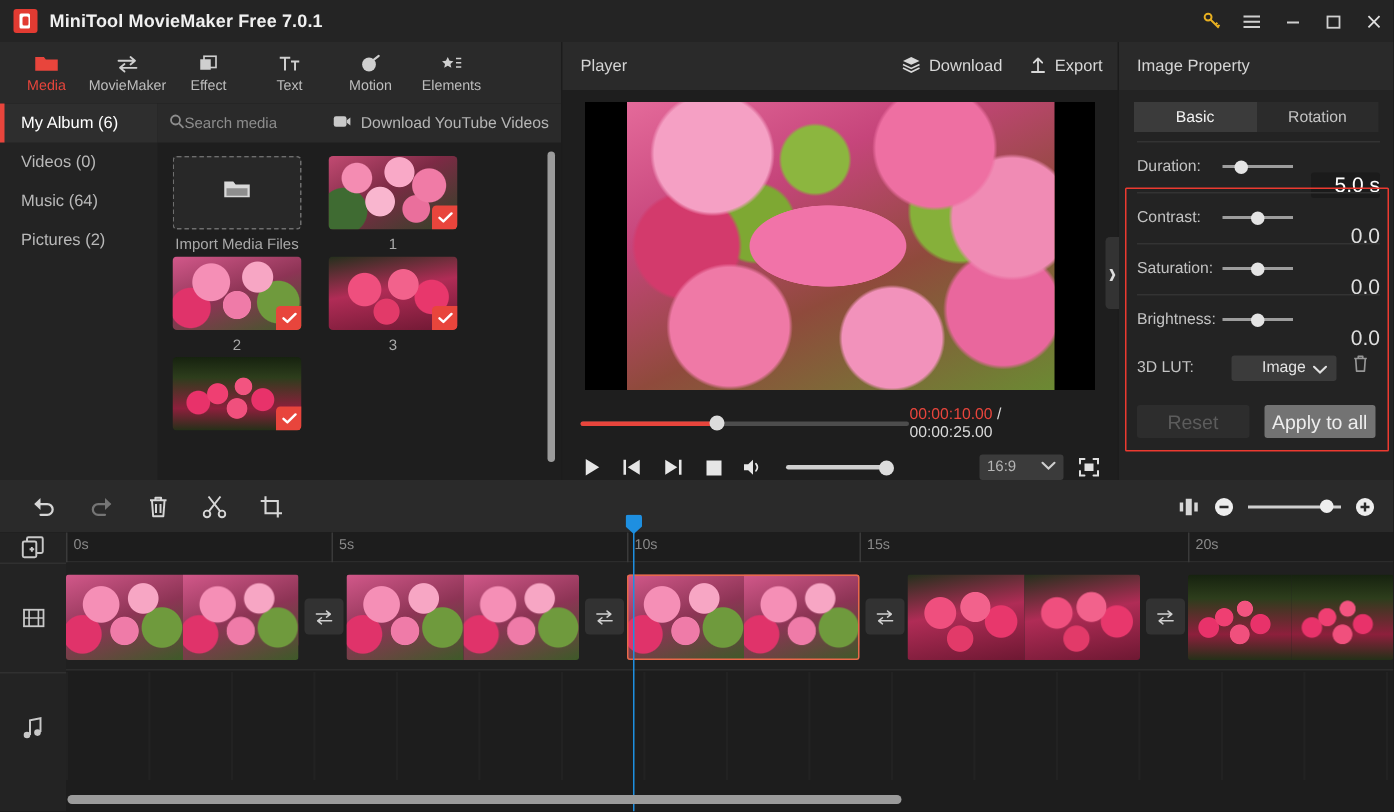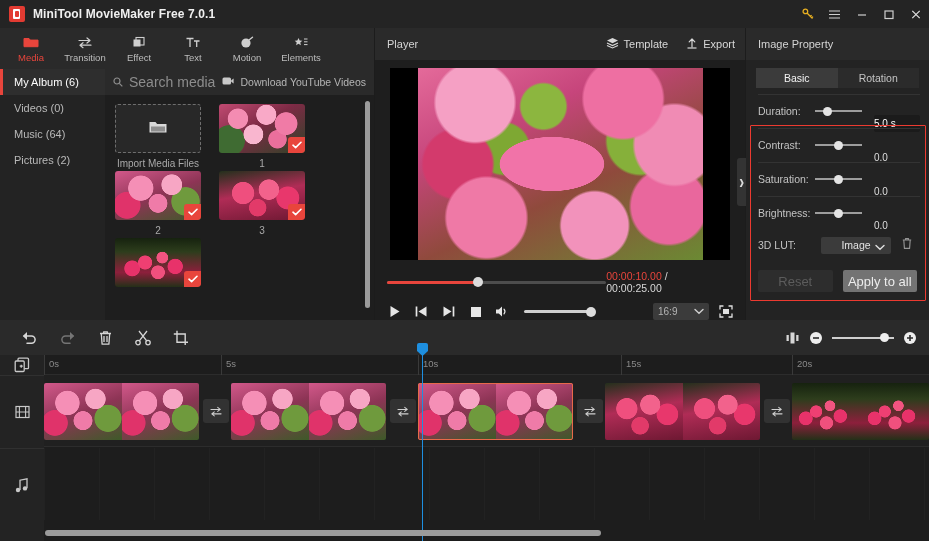--- a/index.html
+++ b/index.html
@@ -62,21 +62,21 @@
     font-size: 11px; color: #b9b9b9; position: relative;
   }
   .cat.sel { background: #2e2e2e; color: #ffffff; }
   .cat.sel::before {
     content: ""; position: absolute; left: 0; top: 0; width: 3px; height: 26px; background: #e8453c;
   }
   .media-head {
     position: absolute; top: 0; left: 105px; width: 269px; height: 26px;
     background: #2a2a2a; display: flex; align-items: center;
   }
-  .search-box { display: flex; align-items: center; gap: 6px; margin-left: 8px; color: #8d8d8d; font-size: 14px; }
+  .search-box { display: flex; align-items: center; margin-left: 8px; color: #8d8d8d; font-size: 10px; }
   .yt-box { display: flex; align-items: center; gap: 6px; margin-left: auto; margin-right: 8px; color: #b5b5b5; font-size: 10.5px; }
   .media-grid {
     position: absolute; top: 26px; left: 105px; width: 269px; height: 225px;
     padding: 9px 0 0 10px; overflow: hidden;
   }
   .mrow { display: flex; gap: 18px; }
   .mcell { width: 86px; }
   .thumb {
     width: 86px; height: 49px; border-radius: 3px; position: relative; overflow: hidden;
     background: #111;
@@ -194,21 +194,21 @@
   .prow { display: flex; align-items: center; height: 34px; padding: 0 9px 0 12px; position: relative; }
   .prow + .prow::before {
     content: ""; position: absolute; left: 12px; right: 9px; top: 0; height: 1px; background: #333;
   }
   .prow:first-child::before {
     content: ""; position: absolute; left: 12px; right: 9px; top: 0; height: 1px; background: #333;
   }
   .plabel { font-size: 10.5px; color: #c3c3c3; width: 55px; flex: none; }
   .slider { position: relative; width: 47px; height: 2px; background: #9d9d9d; margin-left: 2px; flex: none; }
   .sknob { position: absolute; top: -3.5px; width: 9px; height: 9px; border-radius: 50%; background: #e4e4e4; }
-  .pval { margin-left: auto; font-size: 10px; color: #dedede; text-align: left; width: 46px; margin-top: 24px; }
+  .pval { margin-left: auto; font-size: 14px; color: #dedede; text-align: right; width: 46px; margin-top: 24px; }
   .pval.boxed { background: #1b1b1b; border-radius: 2px; line-height: 17px; height: 17px; color: #ffffff; }
   .lutrow { display: flex; align-items: center; height: 30px; padding: 0 9px 0 12px; }
   .lutsel {
     width: 70px; height: 17px; background: #3b3b3b; border-radius: 2px; margin-left: 8px;
     display: flex; align-items: center; justify-content: center; position: relative;
     font-size: 10.5px; color: #e2e2e2;
   }
   .lutsel .cv { position: absolute; right: 6px; top: 4px; }
   .trash-ic { margin-left: 10px; opacity: .75; }
   .pbtns { display: flex; gap: 10px; padding: 10px 12px 0 12px; }
@@ -312,21 +312,21 @@
           </svg>
       </span>
       <span>Media</span>
     </div>
     <div class="tool">
       <span class="ic">
         <svg width="16" height="13" viewBox="0 0 16 13">
             <path d="M2 4.5h11M10 2l3 2.5-3 2.5M14 9.2H3M6 6.7L3 9.2l3 2.5" fill="none" stroke="#cfcfcf" stroke-width="1.2" stroke-linejoin="round" stroke-linecap="round"></path>
           </svg>
       </span>
-      <span>Transition</span>
+      <span>MovieMaker</span>
     </div>
     <div class="tool">
       <span class="ic">
         <svg width="16" height="13" viewBox="0 0 16 13">
             <rect x="5" y="1.5" width="8" height="7.5" fill="none" stroke="#cfcfcf" stroke-width="1.1"></rect>
             <rect x="2.5" y="3.5" width="7" height="7" fill="#cfcfcf"></rect>
           </svg>
       </span>
       <span>Effect</span>
     </div>
@@ -462,21 +462,21 @@
       <div class="ttl">Player</div>
       <div class="ph-group">
         <div class="ph-btn">
           <span>
             <svg width="13" height="12" viewBox="0 0 13 12">
                 <path d="M6.5 1L12 3.6 6.5 6.2 1 3.6z" fill="#d8d8d8"></path>
                 <path d="M1 6l5.5 2.6L12 6" fill="none" stroke="#d8d8d8" stroke-width="1.1"></path>
                 <path d="M1 8.4l5.5 2.6L12 8.4" fill="none" stroke="#d8d8d8" stroke-width="1.1"></path>
               </svg>
           </span>
-          <span>Template</span>
+          <span>Download</span>
         </div>
         <div class="ph-btn">
           <span>
             <svg width="12" height="12" viewBox="0 0 12 12">
                 <path d="M6 10V2.2M3.2 4.8L6 2l2.8 2.8" fill="none" stroke="#d8d8d8" stroke-width="1.2" stroke-linecap="round" stroke-linejoin="round"></path>
                 <path d="M1.5 11h9" stroke="#d8d8d8" stroke-width="1.2"></path>
               </svg>
           </span>
           <span>Export</span>
         </div>
@@ -704,21 +704,21 @@
     <div class="ruler">
       <div class="tick" style="left:0px">
           <span>0s</span>
         </div>
       <div class="tick" style="left:177px">
           <span>5s</span>
         </div>
       <div class="tick" style="left:374px">
           <span>10s</span>
         </div>
-      <div class="tick" style="left:577px">
+      <div class="tick" style="left:529px">
           <span>15s</span>
         </div>
       <div class="tick" style="left:748px">
           <span>20s</span>
         </div>
     </div>
 
     <div class="tracks">
       <div class="vtrack">
         <div class="clip" style="left:0px;width:155px">

